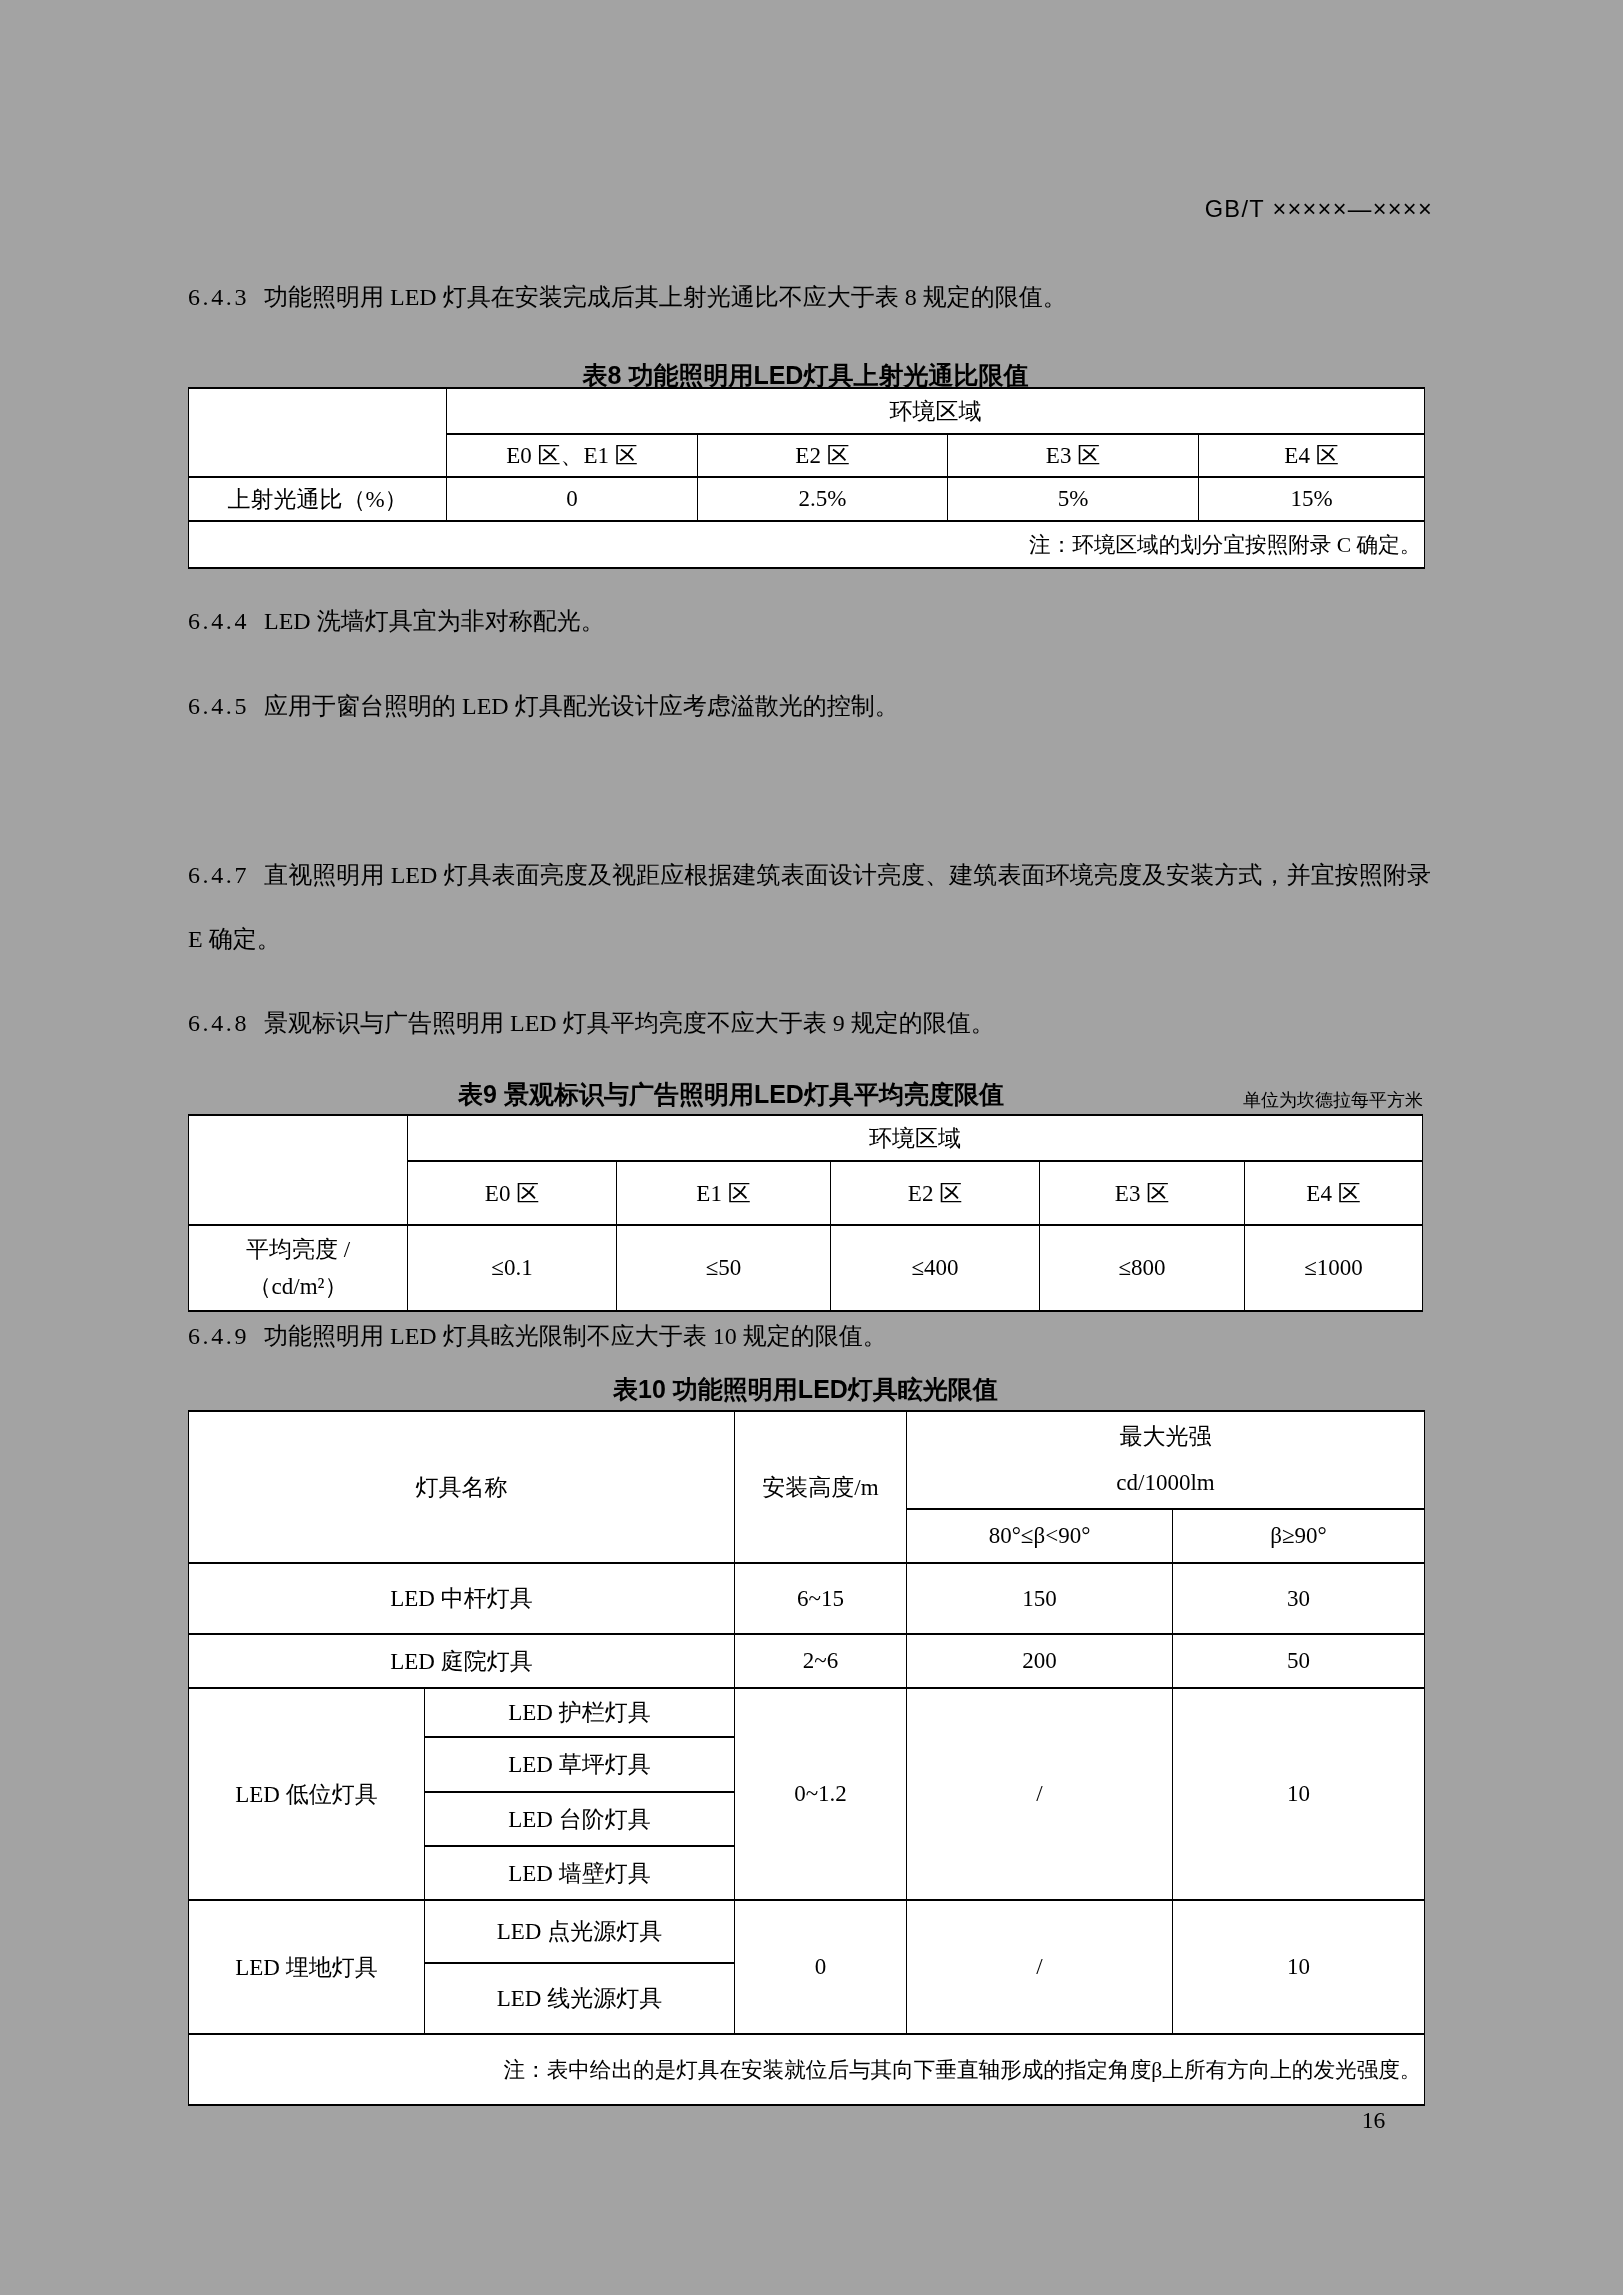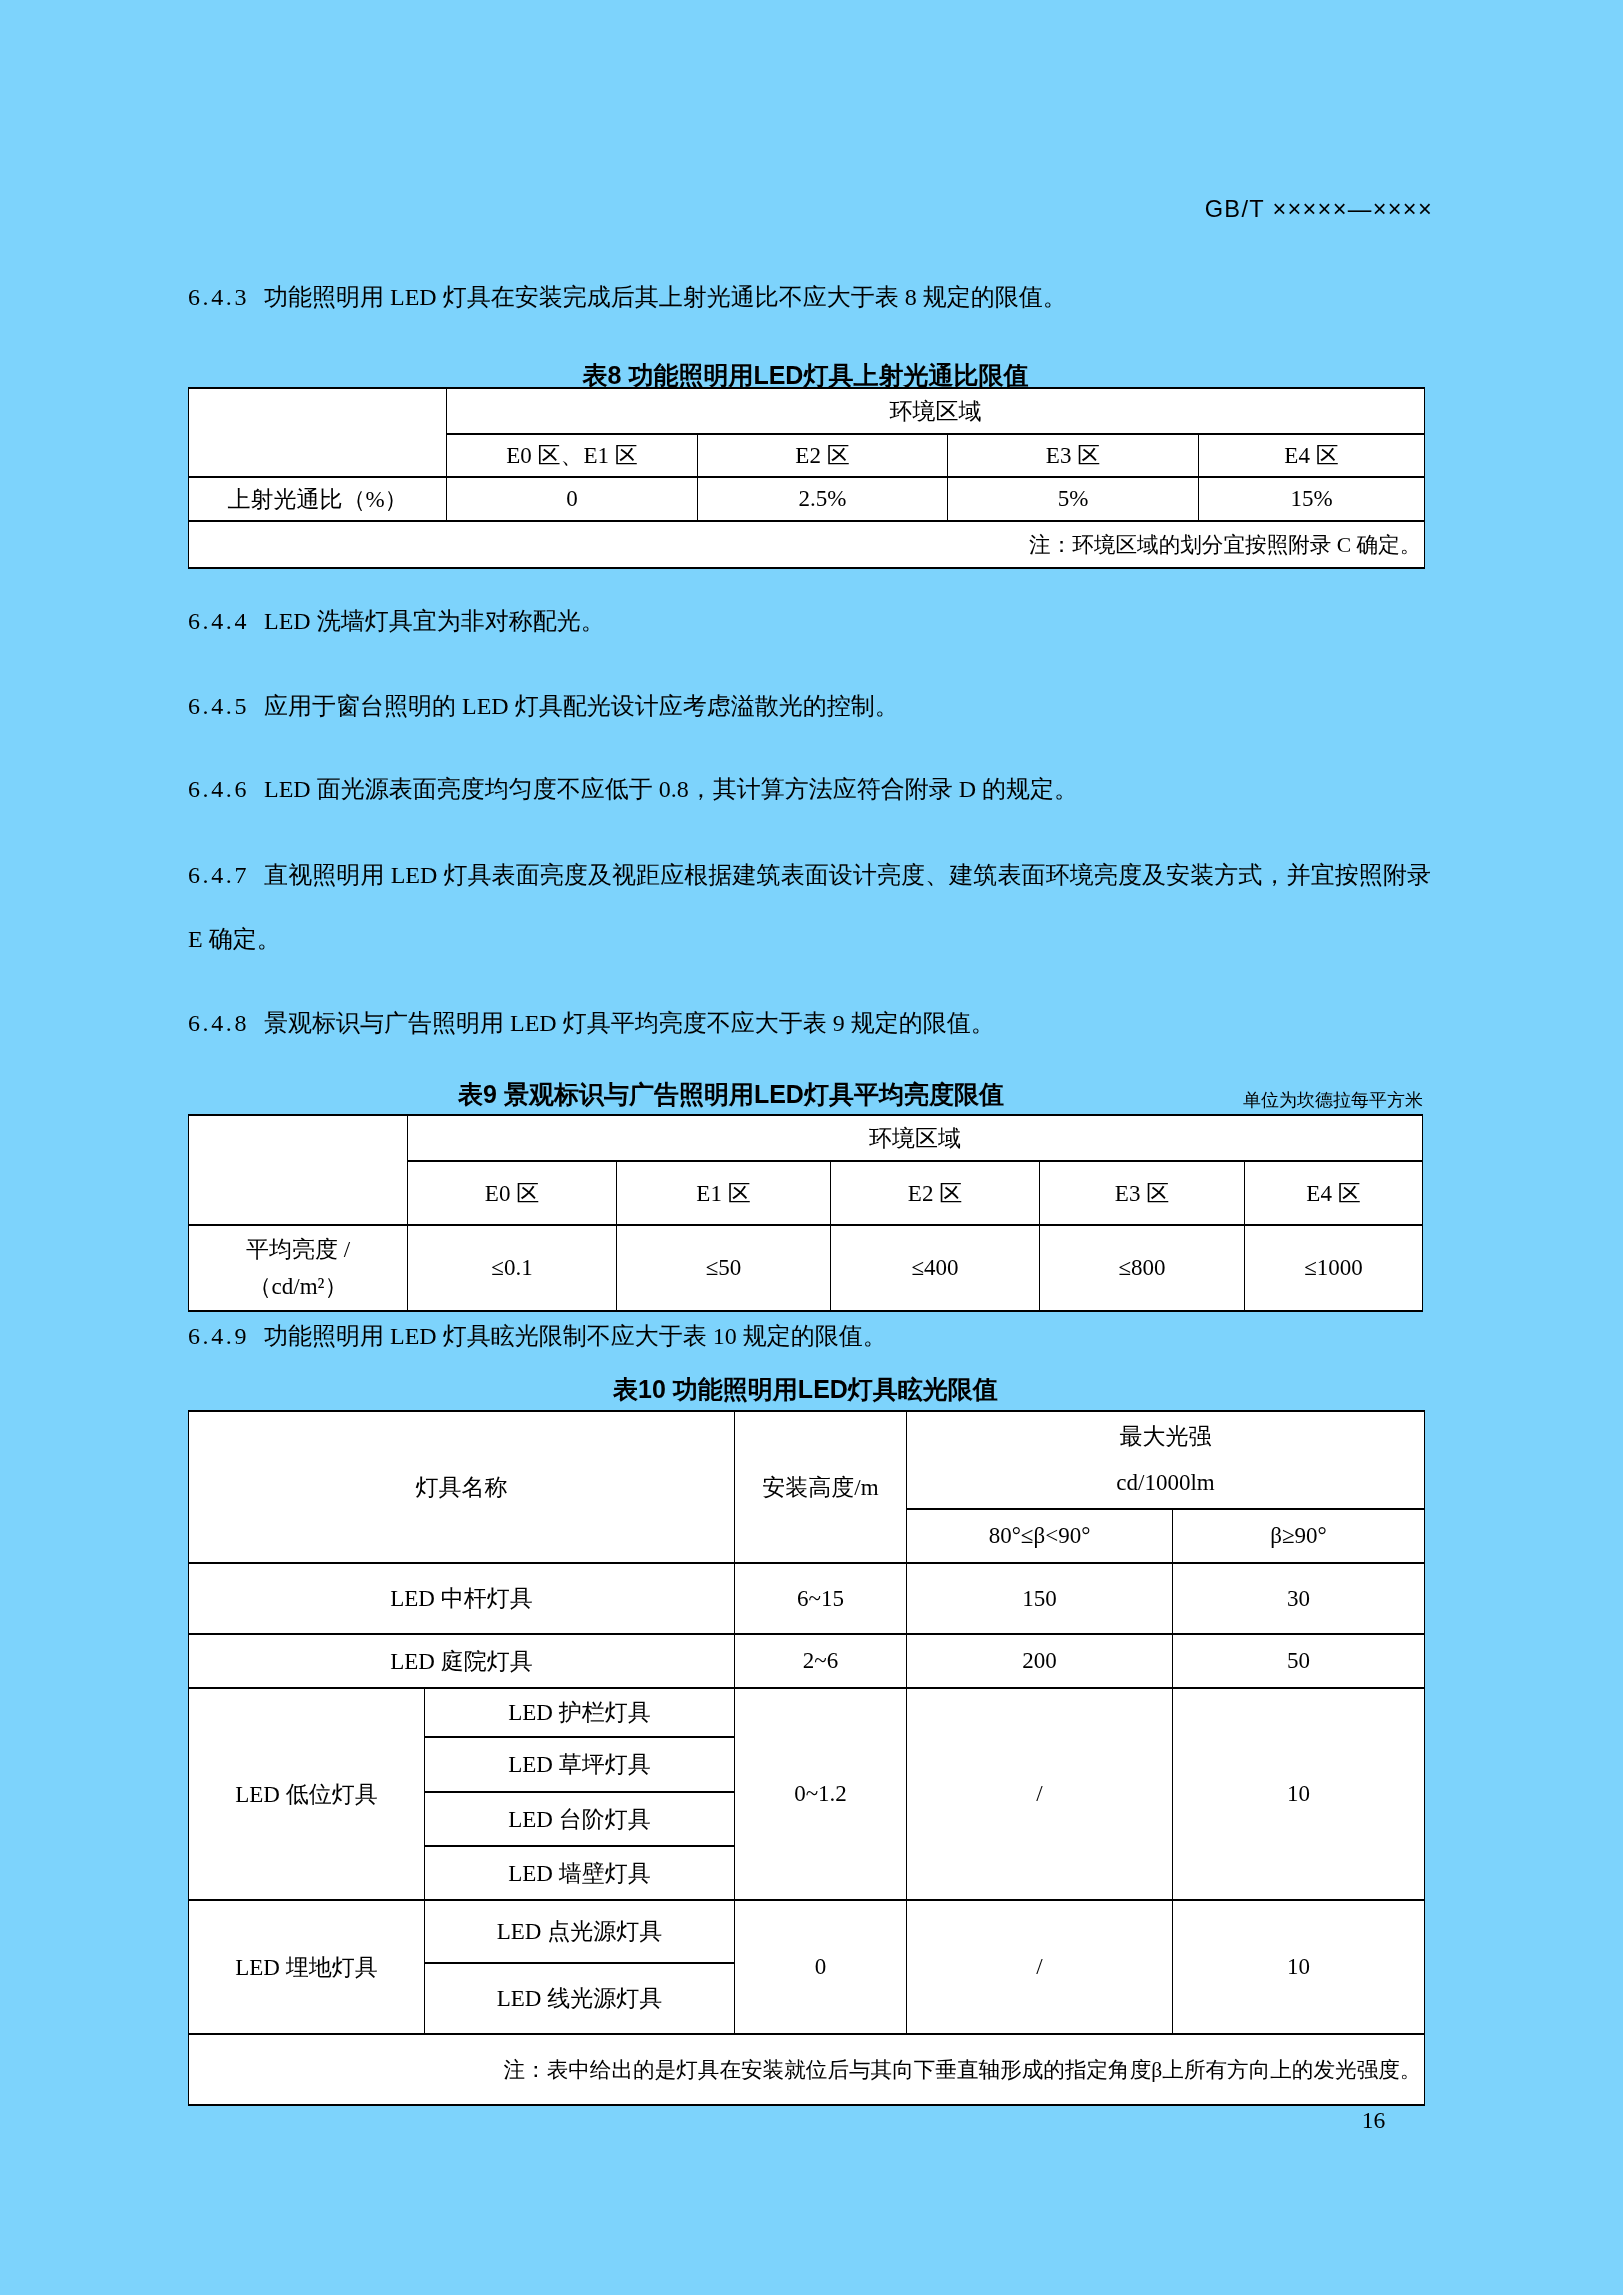--- a/index.html
+++ b/index.html
@@ -1,17 +1,17 @@
 <!DOCTYPE html>
 <html style="font-size:10.5px"><head>
 <meta charset="utf-8">
 <style>
   html,body{margin:0;padding:0;background:#888;}
   .page{
-    position:relative;width:1623px;height:2295px;background:#7dd3fc;color:#000;
+    position:relative;width:1623px;height:2295px;background:#a3a3a3;color:#000;
     font-family:"Liberation Serif","DejaVu Serif",serif;overflow:hidden;
   }
   .hdr{
     position:absolute;top:196px;left:188px;width:1245px;text-align:right;
     font-family:"Liberation Sans","DejaVu Sans",sans-serif;
     font-size:23.6px;letter-spacing:1.3px;white-space:nowrap;
   }
   .para{
     position:absolute;left:188px;width:1243px;font-size:24px;line-height:34px;
     text-align:justify;
@@ -97,23 +97,20 @@
     </table>
 
   <div class="para" style="top:604px">
     <span class="num">6.4.4</span><span>LED 洗墙灯具宜为非对称配光。</span>
   </div>
 
   <div class="para" style="top:689px">
     <span class="num">6.4.5</span><span>应用于窗台照明的 LED 灯具配光设计应考虑溢散光的控制。</span>
   </div>
 
-  <div class="para" style="top:772px">
-    <span class="num">6.4.6</span><span>LED 面光源表面亮度均匀度不应低于 0.8，其计算方法应符合附录 D 的规定。</span>
-  </div>
 
   <div class="para wrap2" style="top:843px">
     <span class="num">6.4.7</span><span>直视照明用 LED 灯具表面亮度及视距应根据建筑表面设计亮度、建筑表面环境亮度及安装方式，并宜按照附录 E 确定。</span>
   </div>
 
   <div class="para" style="top:1006px">
     <span class="num">6.4.8</span><span>景观标识与广告照明用 LED 灯具平均亮度不应大于表 9 规定的限值。</span>
   </div>
 
   <div class="t9-titlebar">

